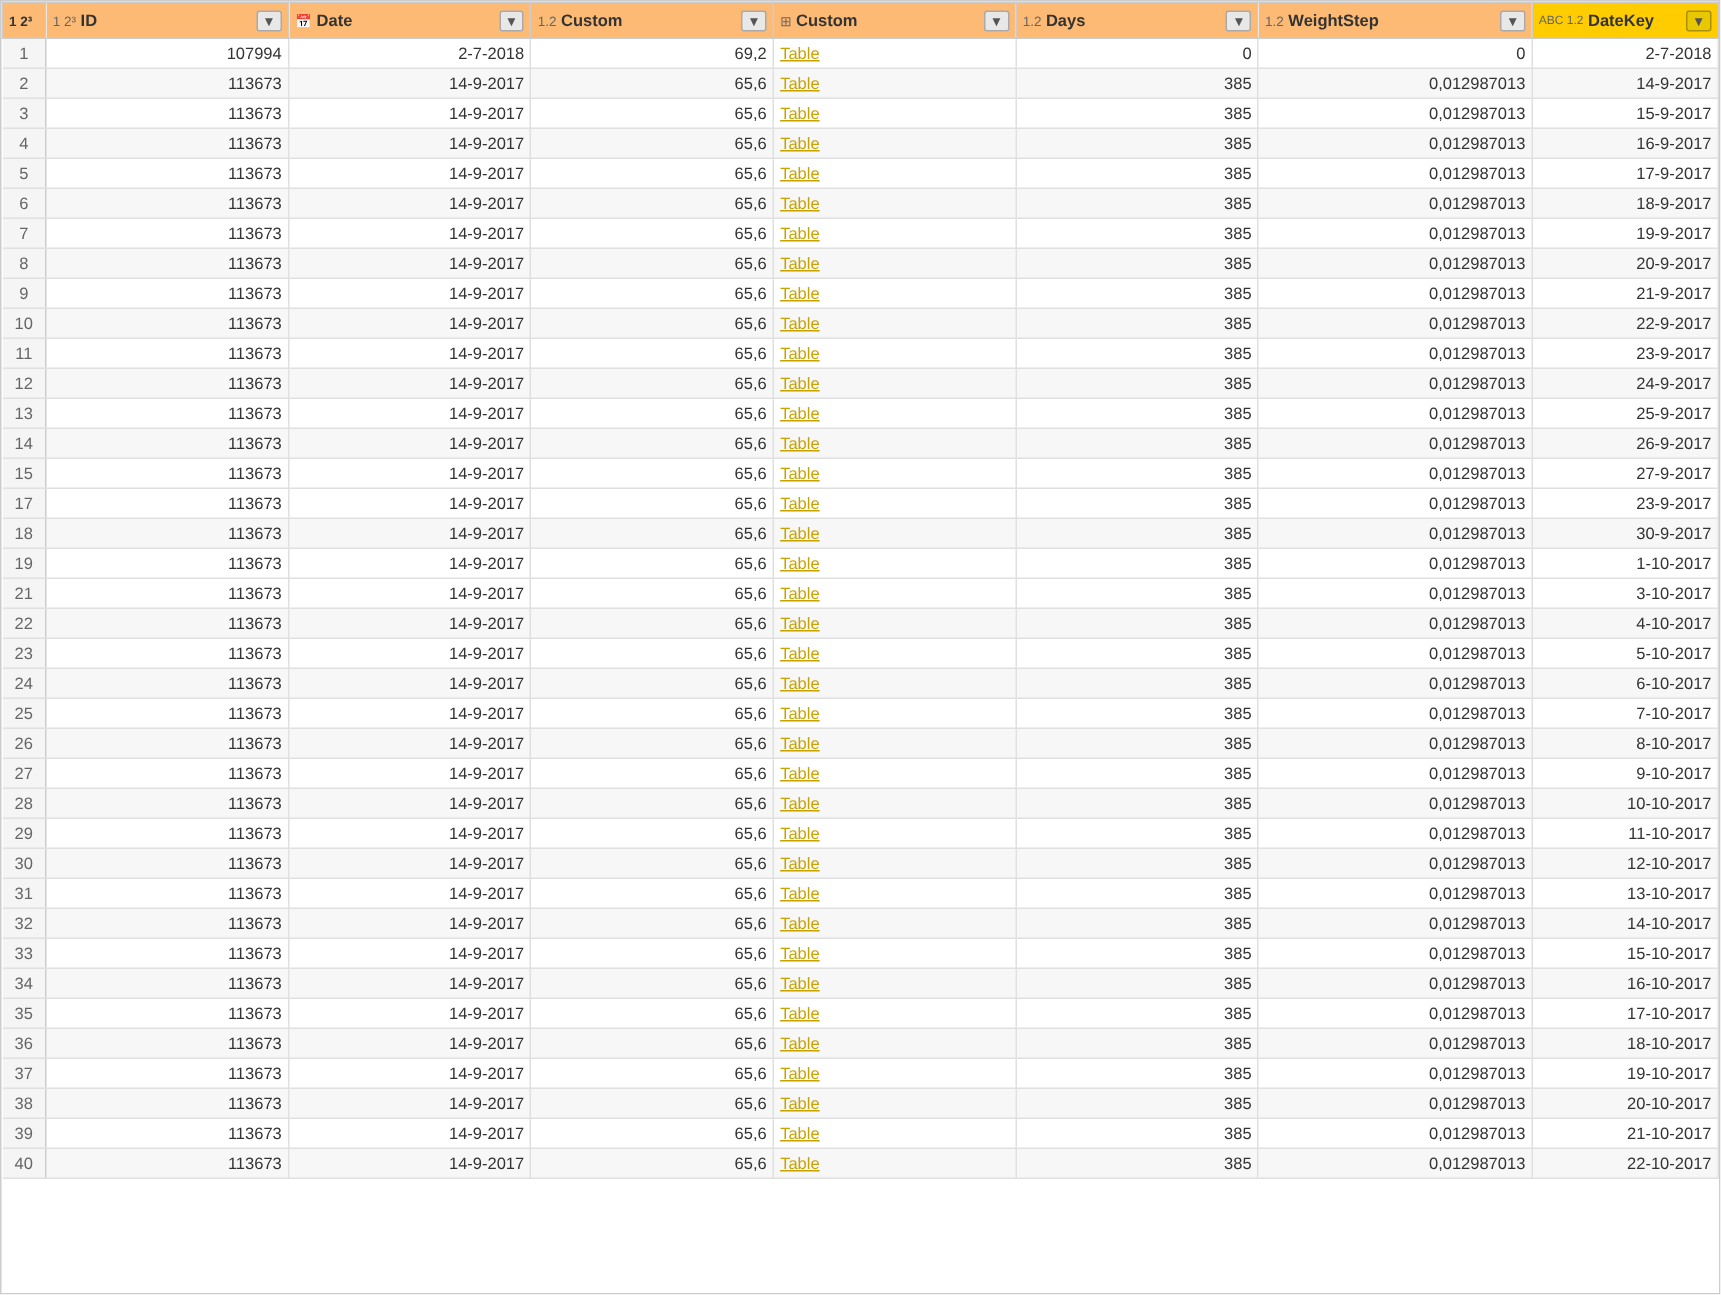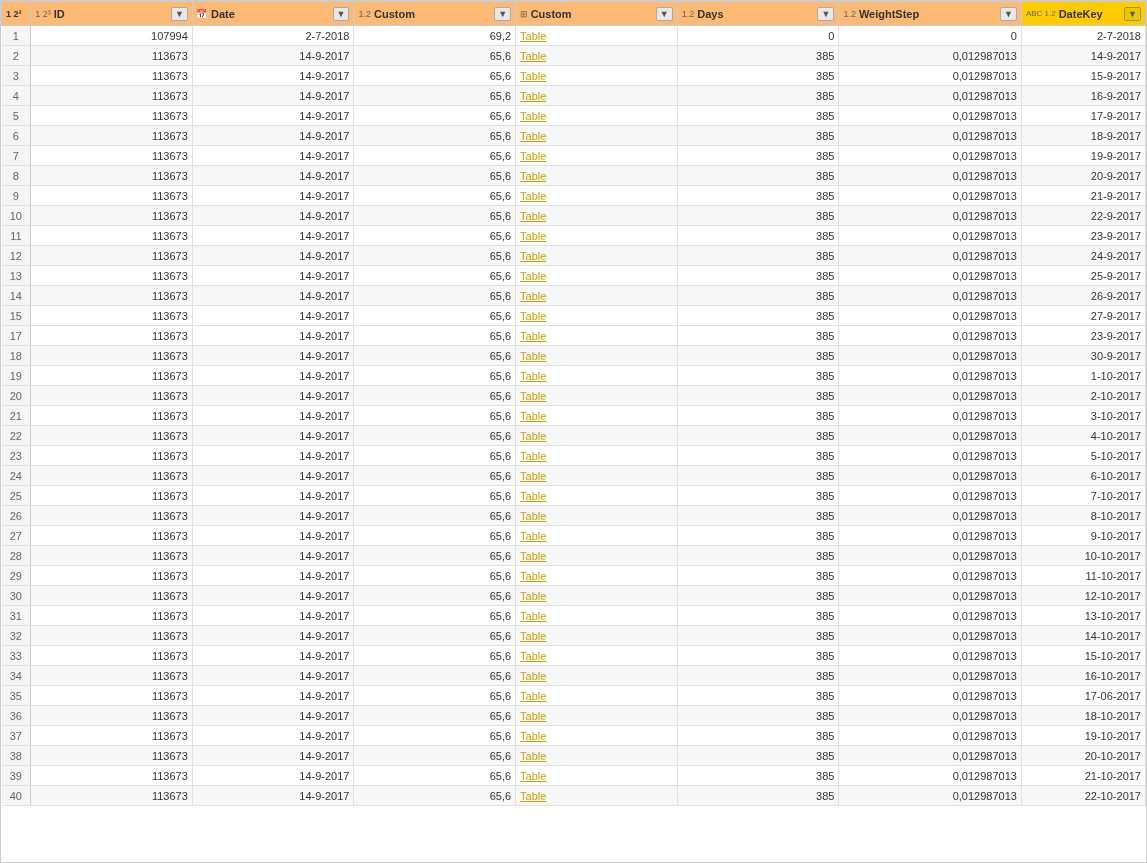--- a/index.html
+++ b/index.html
@@ -395,30 +395,20 @@
         <tr style="background: rgb(255, 255, 255);">
     <td class="row-num">19</td>
     <td class="num-right">113673</td>
     <td class="num-right">14-9-2017</td>
     <td class="num-right">65,6</td>
     <td class="link-cell" style="color:#c8a200;">Table</td>
     <td class="num-right">385</td>
     <td class="num-right">0,012987013</td>
     <td class="datekey-cell">1-10-2017</td>
   </tr>
-        <tr style="background: rgb(247, 247, 247);">
-    <td class="row-num">20</td>
-    <td class="num-right">113673</td>
-    <td class="num-right">14-9-2017</td>
-    <td class="num-right">65,6</td>
-    <td class="link-cell" style="color:#c8a200;">Table</td>
-    <td class="num-right">385</td>
-    <td class="num-right">0,012987013</td>
-    <td class="datekey-cell">2-10-2017</td>
-  </tr>
         <tr style="background: rgb(255, 255, 255);">
     <td class="row-num">21</td>
     <td class="num-right">113673</td>
     <td class="num-right">14-9-2017</td>
     <td class="num-right">65,6</td>
     <td class="link-cell" style="color:#c8a200;">Table</td>
     <td class="num-right">385</td>
     <td class="num-right">0,012987013</td>
     <td class="datekey-cell">3-10-2017</td>
   </tr>
@@ -553,21 +543,21 @@
     <td class="datekey-cell">16-10-2017</td>
   </tr>
         <tr style="background: rgb(255, 255, 255);">
     <td class="row-num">35</td>
     <td class="num-right">113673</td>
     <td class="num-right">14-9-2017</td>
     <td class="num-right">65,6</td>
     <td class="link-cell" style="color:#c8a200;">Table</td>
     <td class="num-right">385</td>
     <td class="num-right">0,012987013</td>
-    <td class="datekey-cell">17-06-2017</td>
+    <td class="datekey-cell">17-10-2017</td>
   </tr>
         <tr style="background: rgb(247, 247, 247);">
     <td class="row-num">36</td>
     <td class="num-right">113673</td>
     <td class="num-right">14-9-2017</td>
     <td class="num-right">65,6</td>
     <td class="link-cell" style="color:#c8a200;">Table</td>
     <td class="num-right">385</td>
     <td class="num-right">0,012987013</td>
     <td class="datekey-cell">18-10-2017</td>

